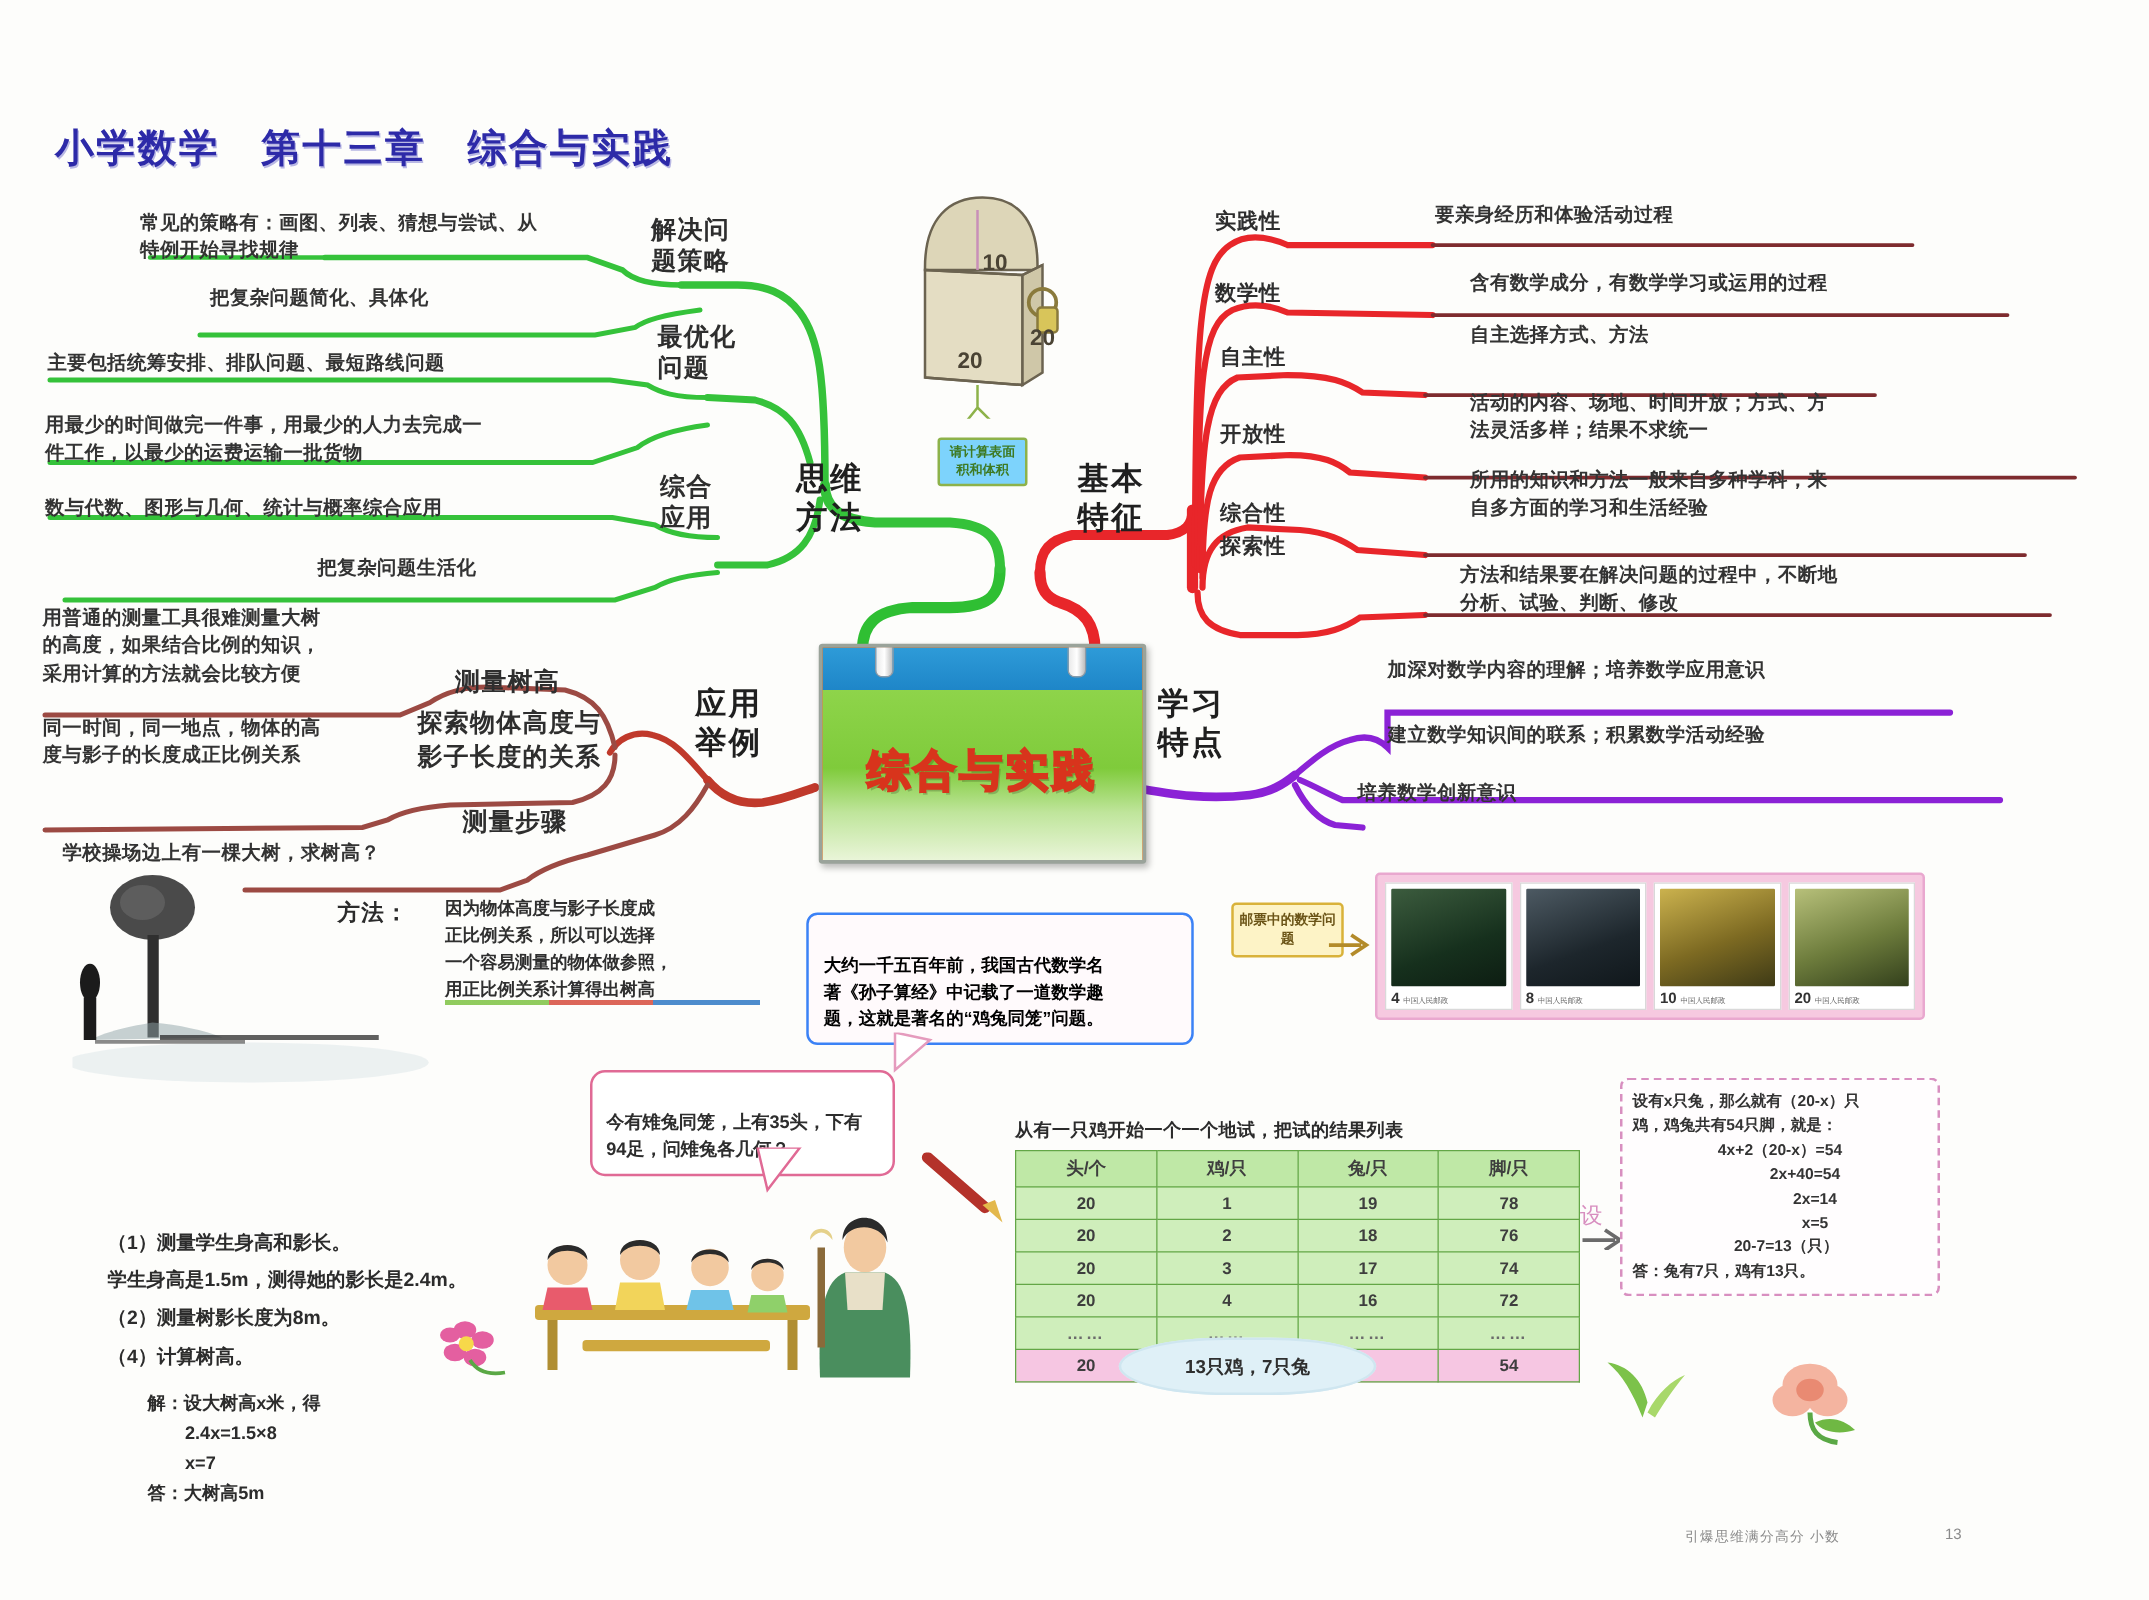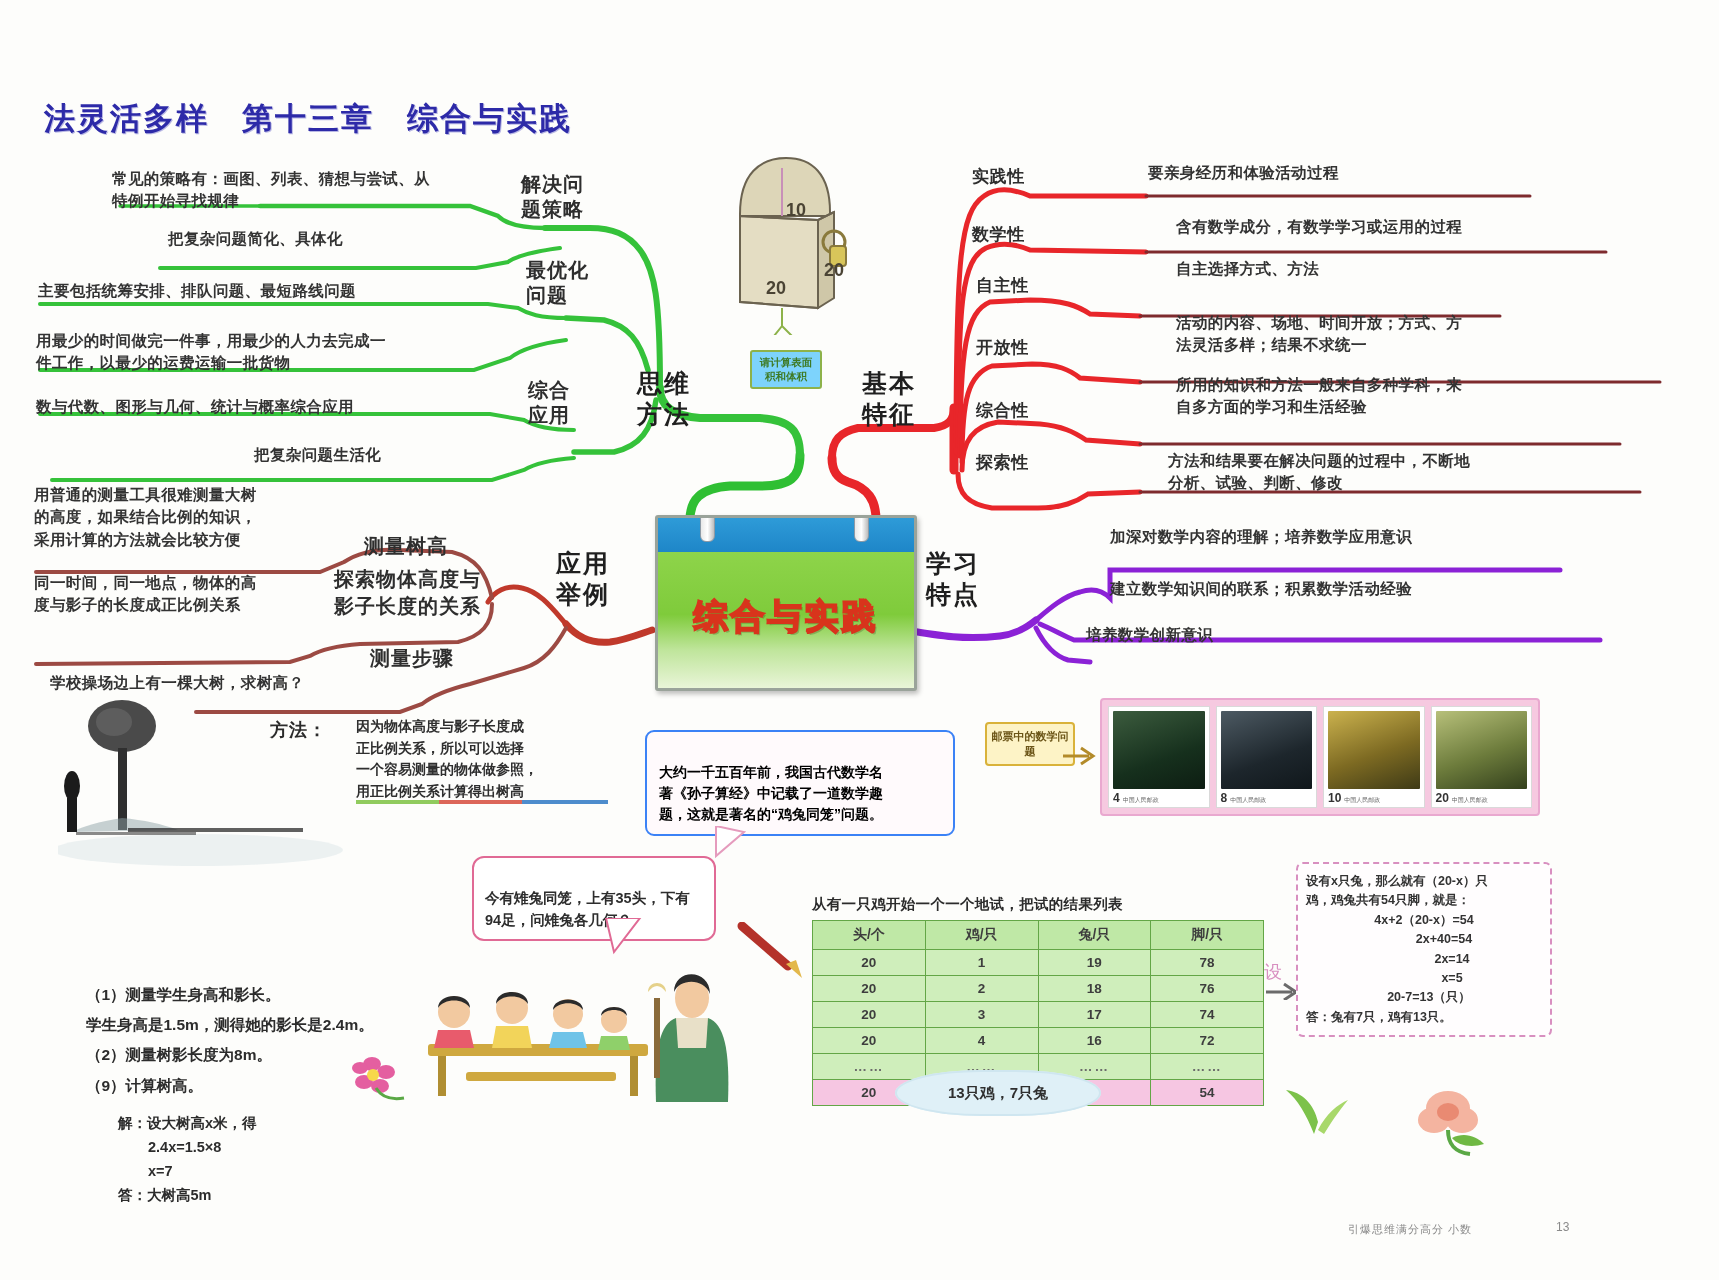--- a/index.html
+++ b/index.html
@@ -222,21 +222,21 @@
       <path d="M566,624 C552,608 540,592 522,588 C506,584 494,592 488,602" stroke-width="5"></path>
 
       <path d="M492,598 C486,572 476,558 452,552 L400,550 C372,548 356,554 344,562 L320,572 L36,572" stroke-width="4" stroke="#9c4a43"></path>
 
       <path d="M492,604 C492,624 482,636 458,642 L360,644 C334,646 320,650 310,656 L290,662 L36,664" stroke-width="4" stroke="#9c4a43"></path>
 
       <path d="M566,628 C556,646 544,662 524,668 L470,684 C446,690 432,696 422,704 L400,712 L196,712" stroke-width="4" stroke="#9c4a43"></path>
     </g>
   </svg>
 
-  <div class="abs ttl">法灵活多样　第十三章　综合与实践</div>
+  <div class="abs ttl">小学数学　第十三章　综合与实践</div>
 
   <div class="abs boxfig">
     <svg width="150" height="185" viewBox="0 0 150 185">
       <path d="M26,64 C26,24 46,8 72,8 C98,8 116,24 116,62 L116,66 L26,66 Z" fill="#ddd6b8" stroke="#6b6350" stroke-width="2"></path>
       <path d="M26,66 L26,152 L104,158 L104,70 Z" fill="#e4ddc3" stroke="#6b6350" stroke-width="2"></path>
       <path d="M104,70 L104,158 L120,148 L120,62 Z" fill="#cfc7a8" stroke="#6b6350" stroke-width="2"></path>
       <path d="M26,66 L104,70 L120,62" fill="none" stroke="#6b6350" stroke-width="2"></path>
       <path d="M26,152 L104,158" fill="none" stroke="#6b6350" stroke-width="2"></path>
       <line x1="68" y1="18" x2="68" y2="66" stroke="#c88fb8" stroke-width="2"></line>
       <circle cx="120" cy="92" r="11" fill="none" stroke="#8a7a3c" stroke-width="3"></circle>
@@ -267,21 +267,21 @@
   <div class="abs leaf" style="left:254px;top:444px;">把复杂问题生活化</div>
 
   <div class="abs main-lab" style="left:862px;top:368px;white-space:pre;">基本
 特征</div>
 
   <div class="abs sub-lab" style="left:972px;top:166px;">实践性</div>
   <div class="abs sub-lab" style="left:972px;top:224px;">数学性</div>
   <div class="abs sub-lab" style="left:976px;top:275px;">自主性</div>
   <div class="abs sub-lab" style="left:976px;top:337px;">开放性</div>
   <div class="abs sub-lab" style="left:976px;top:400px;">综合性</div>
-  <div class="abs sub-lab" style="left:976px;top:452px;">探索性</div>
+  <div class="abs sub-lab" style="left:976px;top:426px;">探索性</div>
 
   <div class="abs leaf" style="left:1148px;top:162px;">要亲身经历和体验活动过程</div>
   <div class="abs leaf" style="left:1176px;top:216px;">含有数学成分，有数学学习或运用的过程</div>
   <div class="abs leaf" style="left:1176px;top:258px;">自主选择方式、方法</div>
   <div class="abs leaf" style="left:1176px;top:374px;width:440px;white-space:pre-line;">所用的知识和方法一般来自多种学科，来
 自多方面的学习和生活经验</div>
   <div class="abs leaf" style="left:1176px;top:312px;width:470px;white-space:pre-line;">活动的内容、场地、时间开放；方式、方
 法灵活多样；结果不求统一</div>
   <div class="abs leaf" style="left:1168px;top:450px;width:480px;white-space:pre-line;">方法和结果要在解决问题的过程中，不断地
 分析、试验、判断、修改</div>
@@ -333,21 +333,21 @@
       <rect x="9" y="98" width="10" height="34" fill="#1b1b1b"></rect>
       <rect x="70" y="128" width="175" height="4" fill="#2b2b2b" opacity=".75"></rect>
       <rect x="18" y="132" width="120" height="3" fill="#2b2b2b" opacity=".55"></rect>
     </svg>
   </div>
 
   <div class="abs steps">
     <div>（1）测量学生身高和影长。</div>
     <div>学生身高是1.5m，测得她的影长是2.4m。</div>
     <div>（2）测量树影长度为8m。</div>
-    <div>（9）计算树高。</div>
+    <div>（4）计算树高。</div>
   </div>
   <div class="abs solve" style="top:1112px;">
     <div>解：设大树高x米，得</div>
     <div style="margin-left:30px;">2.4x=1.5×8</div>
     <div style="margin-left:30px;">x=7</div>
     <div>答：大树高5m</div>
   </div>
 
   <div class="abs callout pinkfill" style="left:645px;top:730px;width:282px;white-space:pre-line;">
     <span>大约一千五百年前，我国古代数学名

